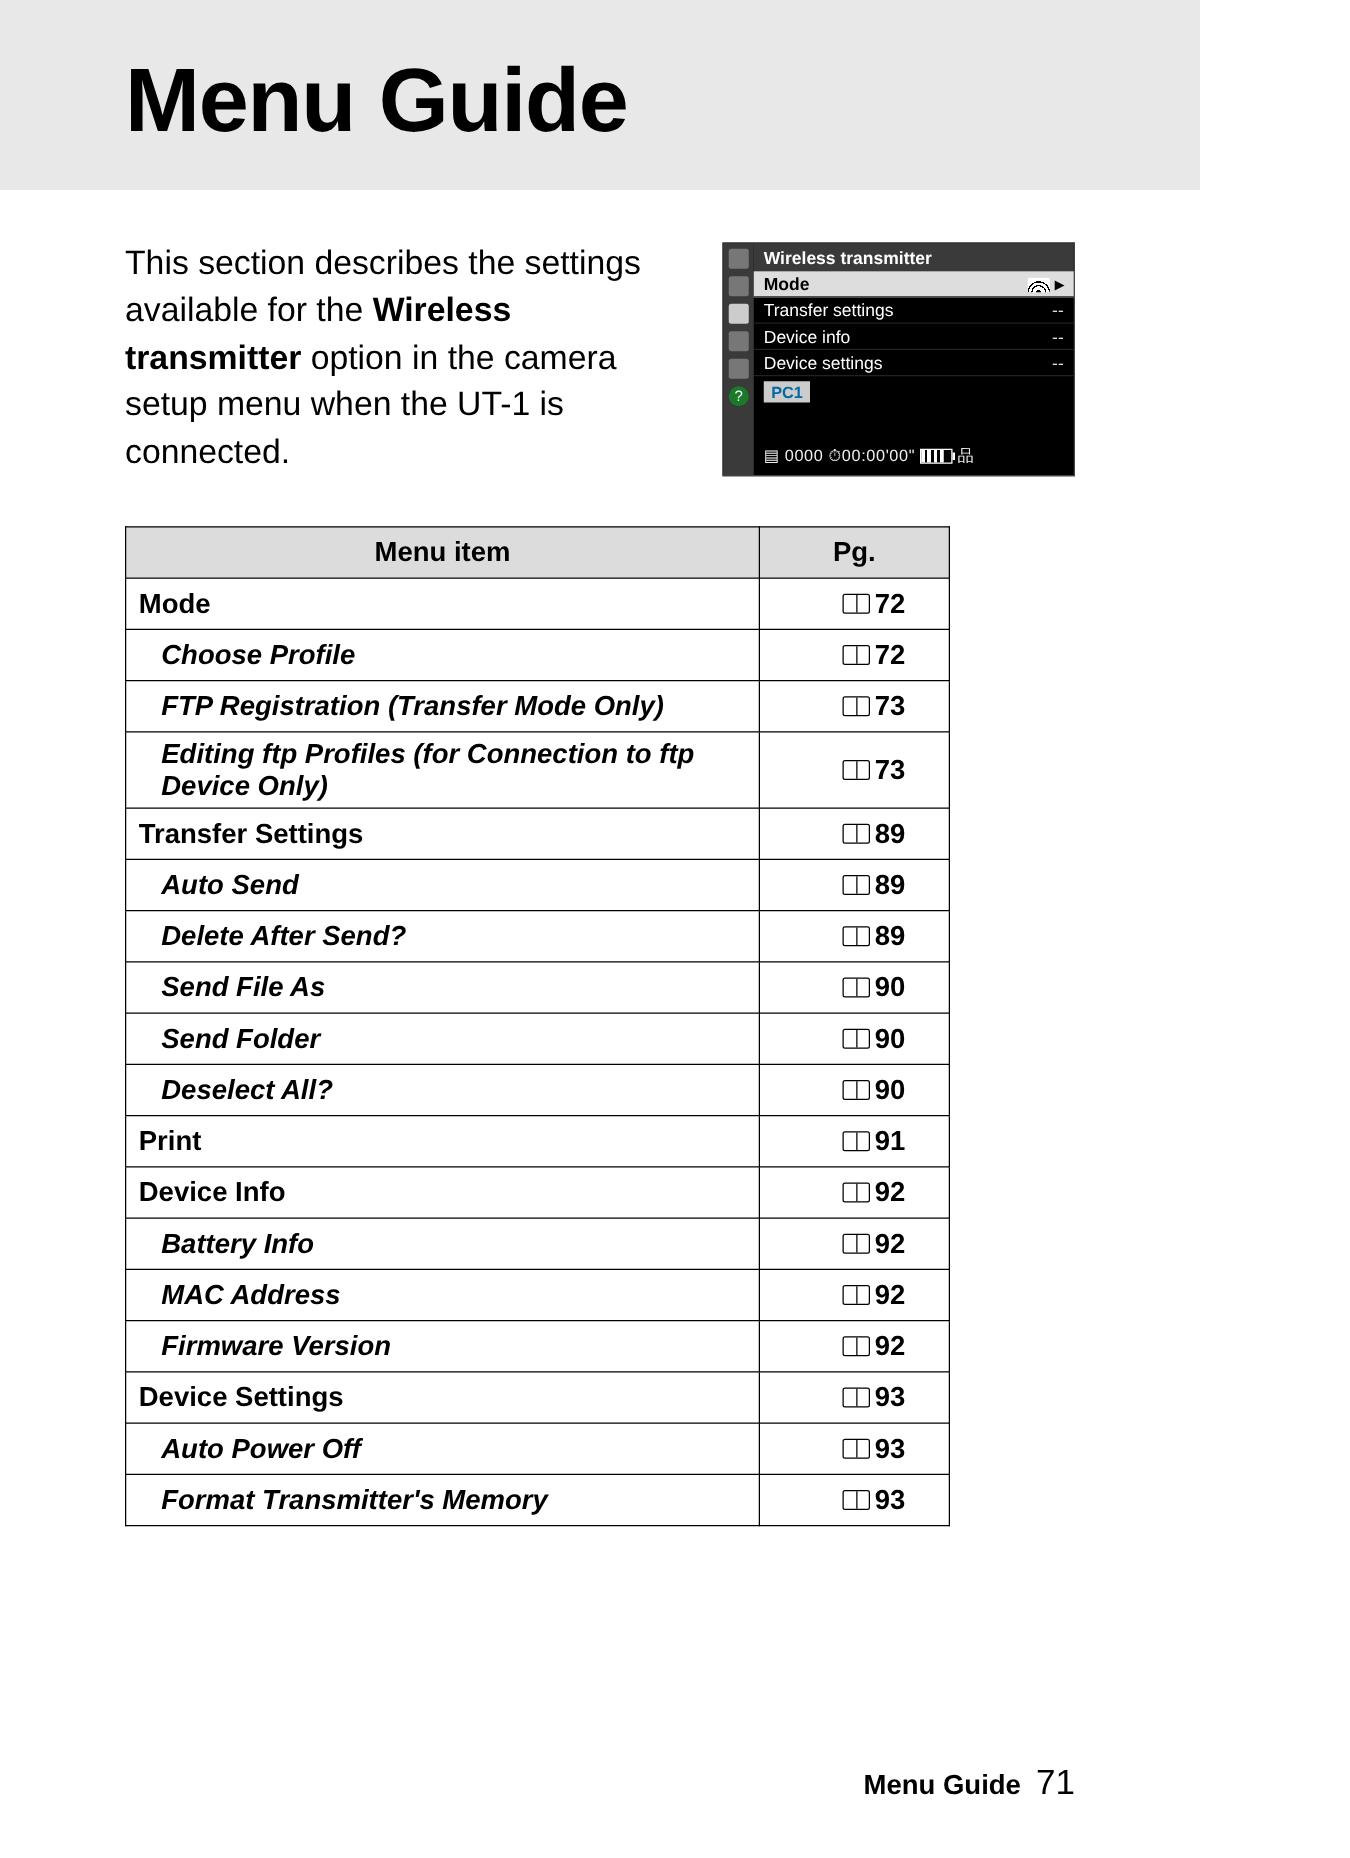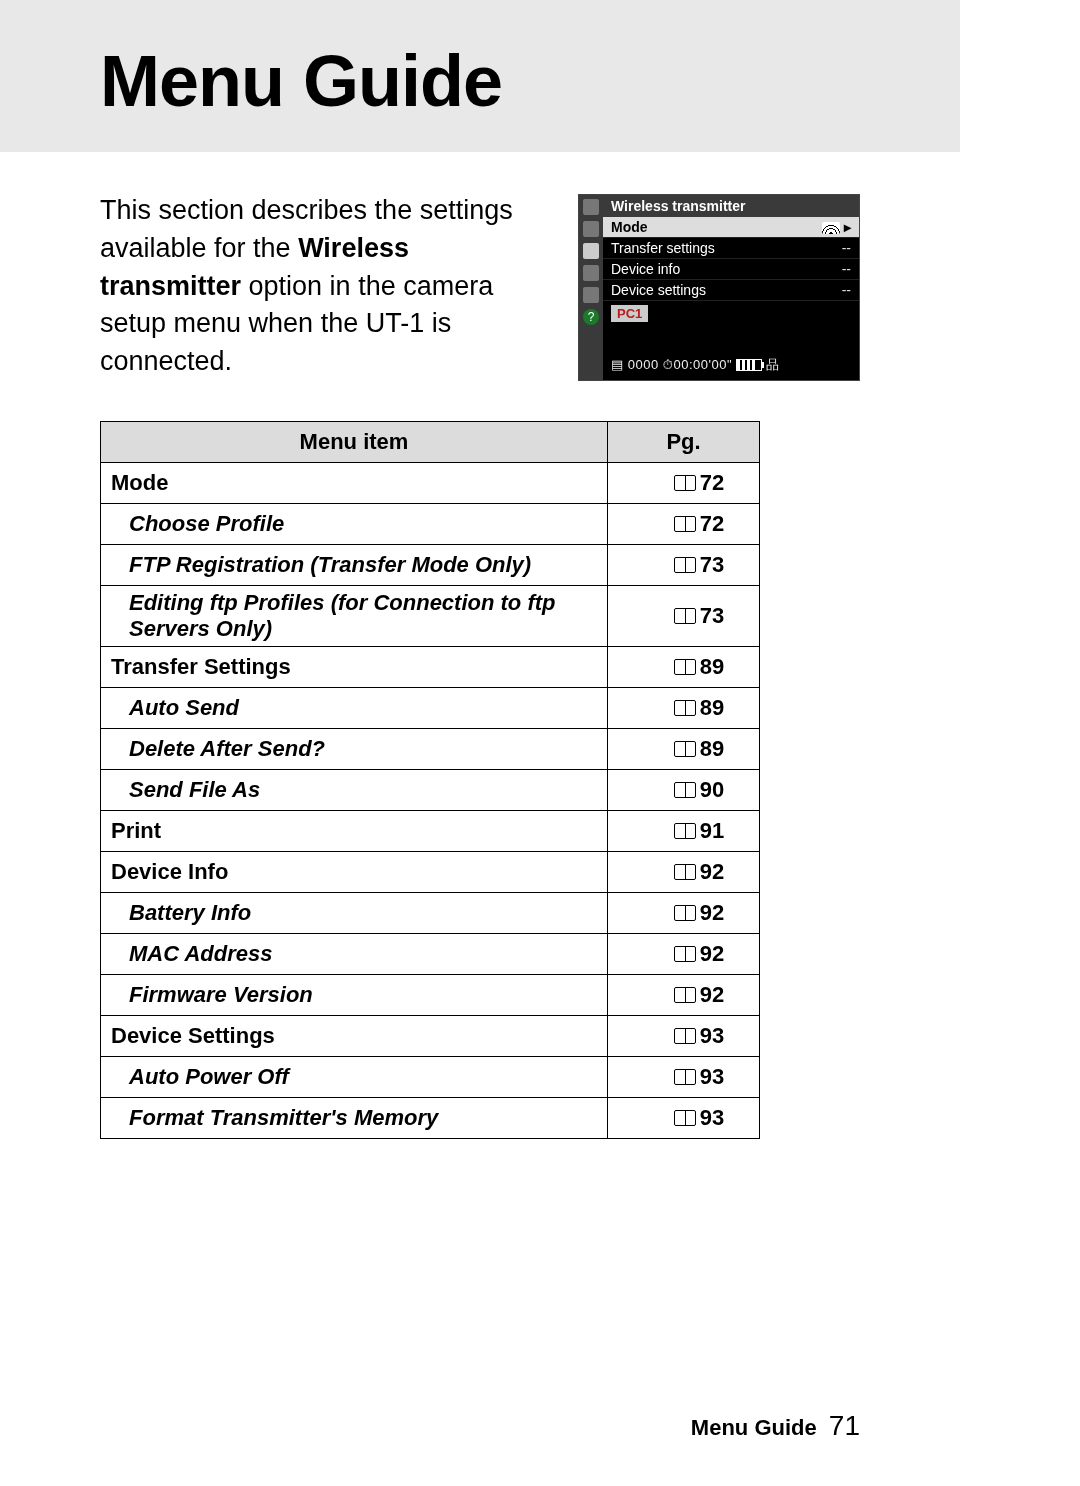--- a/index.html
+++ b/index.html
@@ -87,21 +87,21 @@
     border-bottom: 1px solid #222;
   }
   .camera-row.sel {
     background: #ddd; color: #000; font-weight: bold;
   }
   .camera-row .val { color: #ddd; }
   .camera-row.sel .val { color: #000; }
   .camera-pc1 {
     display: inline-block;
     background: #ccc;
-    color: #b91c1c;
+    color: #0369a1;
     font-weight: bold;
     padding: 1px 6px;
     margin: 4px 8px;
     font-size: 13px;
   }
   .camera-status {
     padding: 6px 8px;
     font-size: 13px;
     letter-spacing: 0.5px;
     color: #eee;
@@ -264,37 +264,45 @@
           </tr>
           <tr>
             <td class="sub">Choose Profile</td>
             <td class="pg"><span class="book-icon"></span>72</td>
           </tr>
           <tr>
             <td class="sub">FTP Registration (Transfer Mode Only)</td>
             <td class="pg"><span class="book-icon"></span>73</td>
           </tr>
           <tr>
-            <td class="sub">Editing ftp Profiles (for Connection to ftp Servers Only)</td>
+            <td class="sub">Editing ftp Profiles (for Connection to ftp Device Only)</td>
             <td class="pg"><span class="book-icon"></span>73</td>
           </tr>
           <tr>
             <td class="cat">Transfer Settings</td>
             <td class="pg"><span class="book-icon"></span>89</td>
           </tr>
           <tr>
             <td class="sub">Auto Send</td>
             <td class="pg"><span class="book-icon"></span>89</td>
           </tr>
           <tr>
             <td class="sub">Delete After Send?</td>
             <td class="pg"><span class="book-icon"></span>89</td>
           </tr>
           <tr>
             <td class="sub">Send File As</td>
+            <td class="pg"><span class="book-icon"></span>90</td>
+          </tr>
+          <tr>
+            <td class="sub">Send Folder</td>
+            <td class="pg"><span class="book-icon"></span>90</td>
+          </tr>
+          <tr>
+            <td class="sub">Deselect All?</td>
             <td class="pg"><span class="book-icon"></span>90</td>
           </tr>
           <tr>
             <td class="cat">Print</td>
             <td class="pg"><span class="book-icon"></span>91</td>
           </tr>
           <tr>
             <td class="cat">Device Info</td>
             <td class="pg"><span class="book-icon"></span>92</td>
           </tr>

